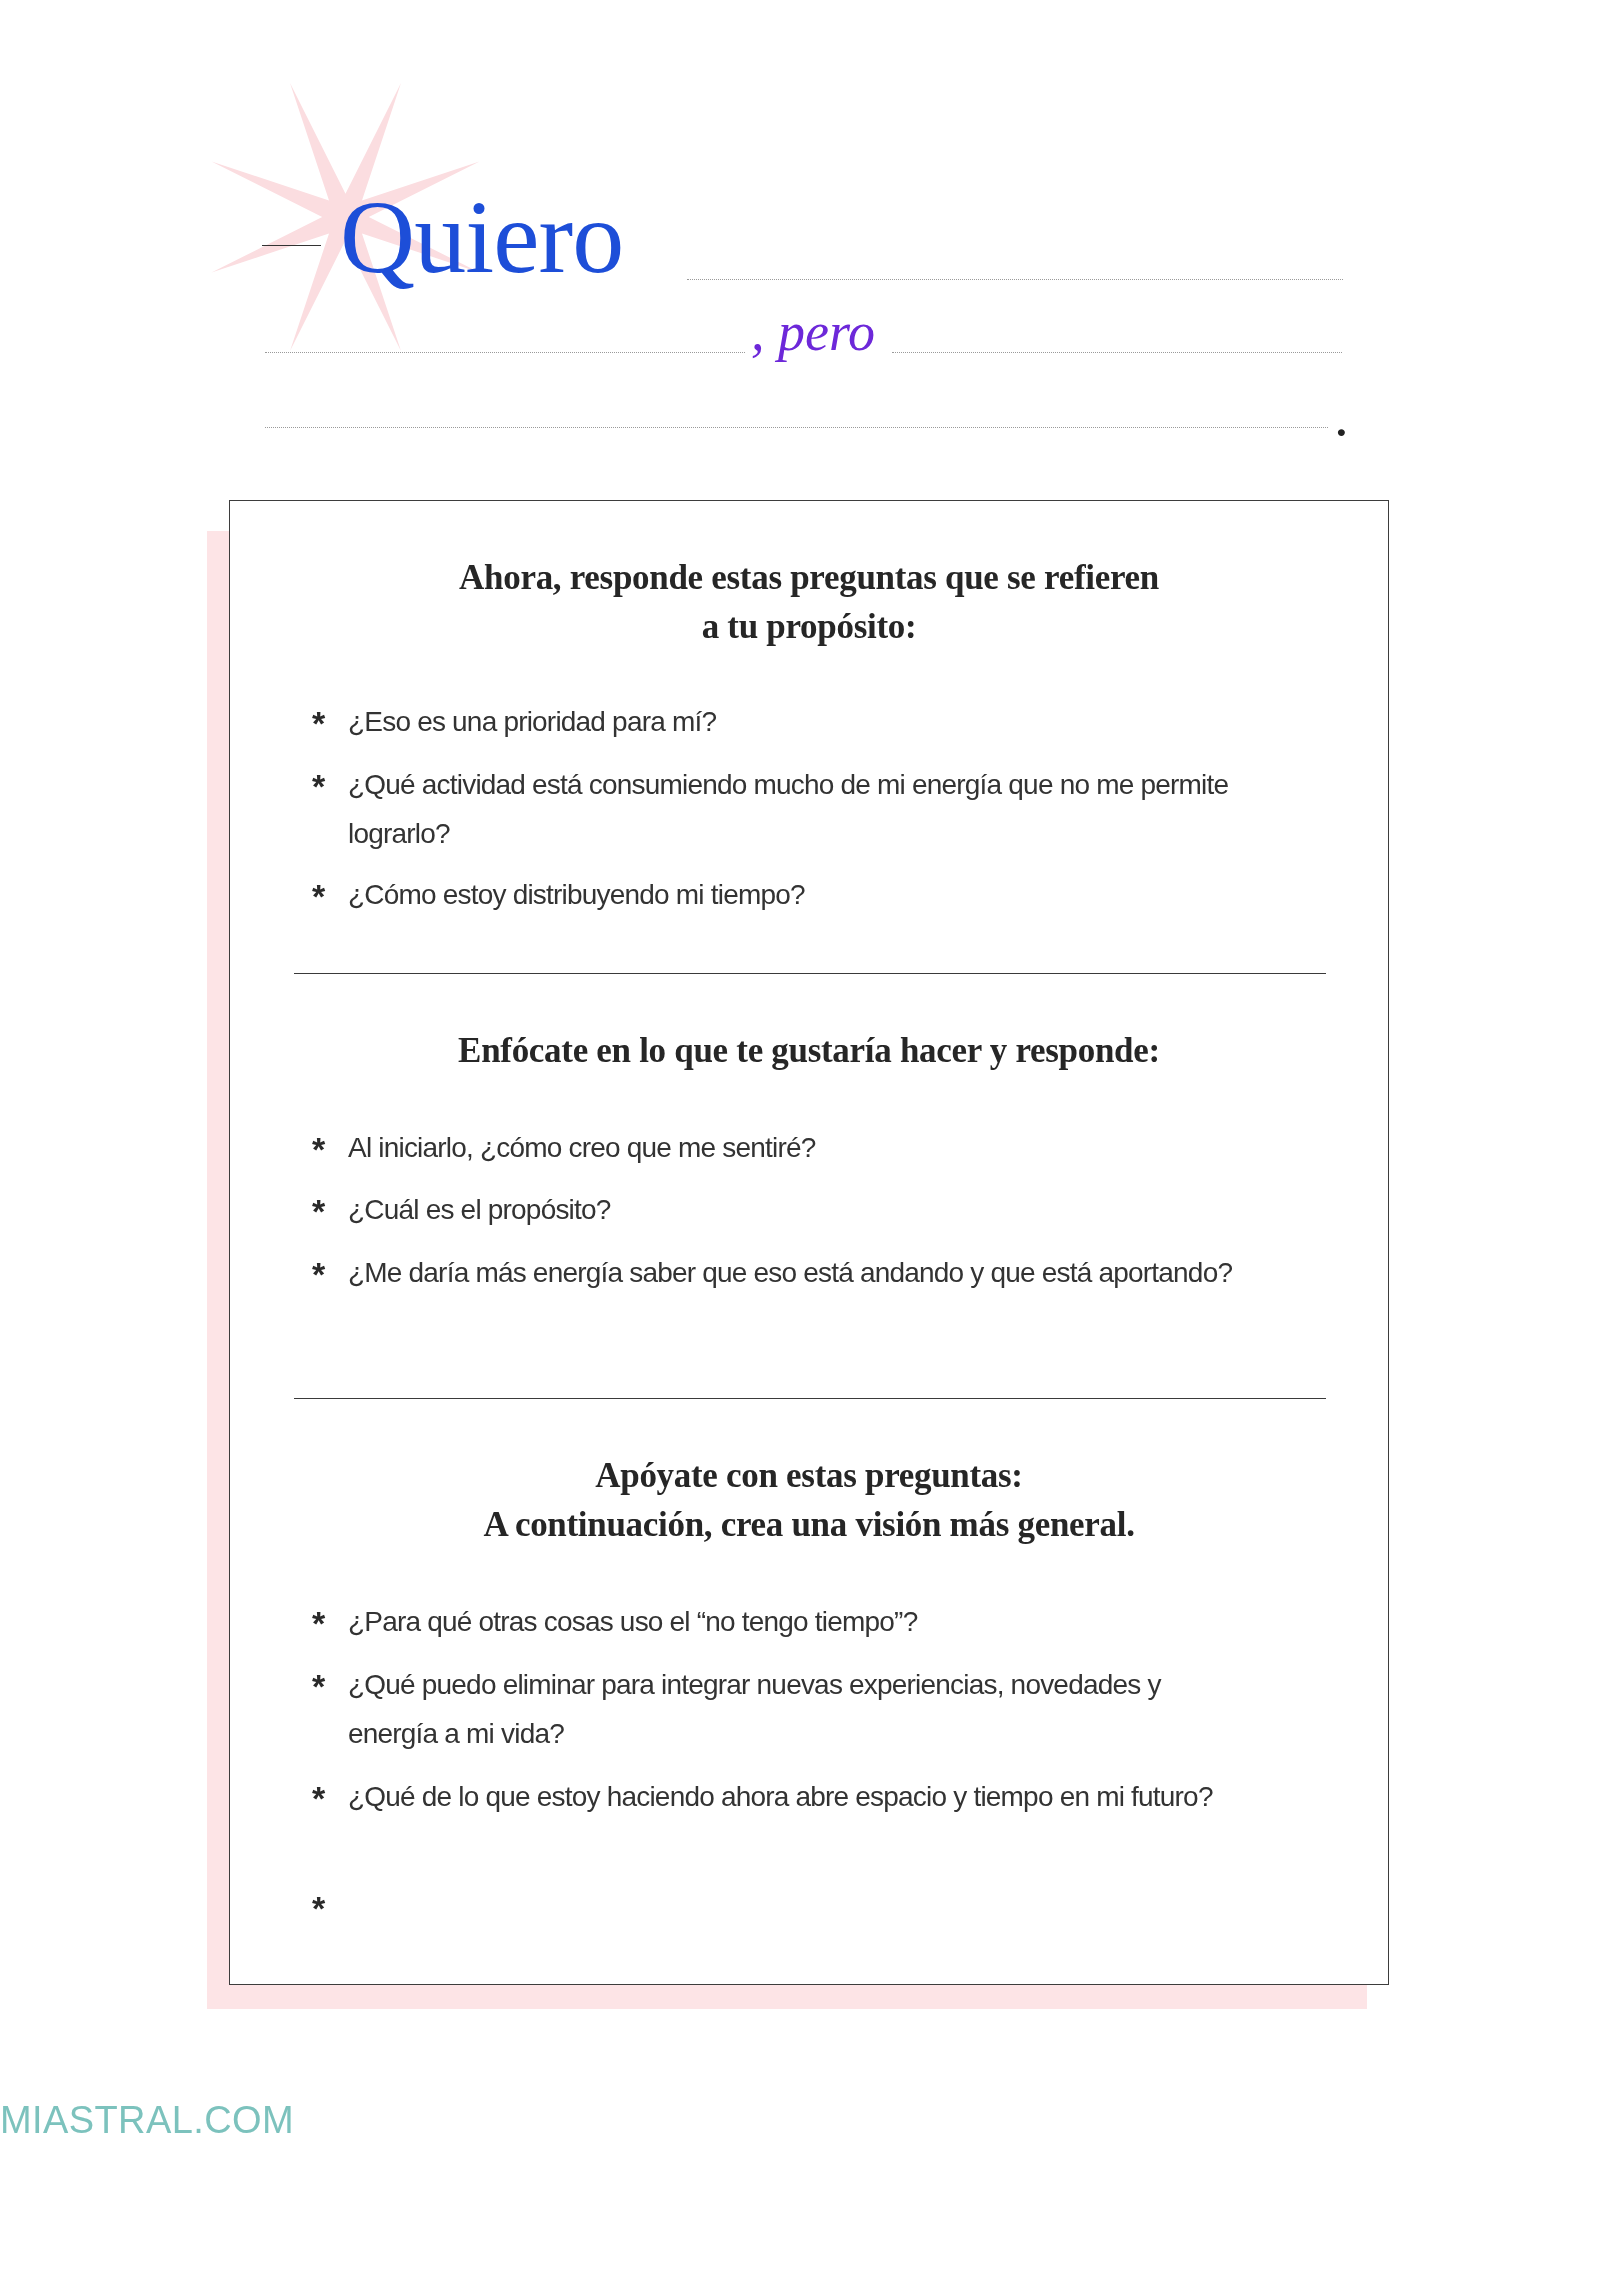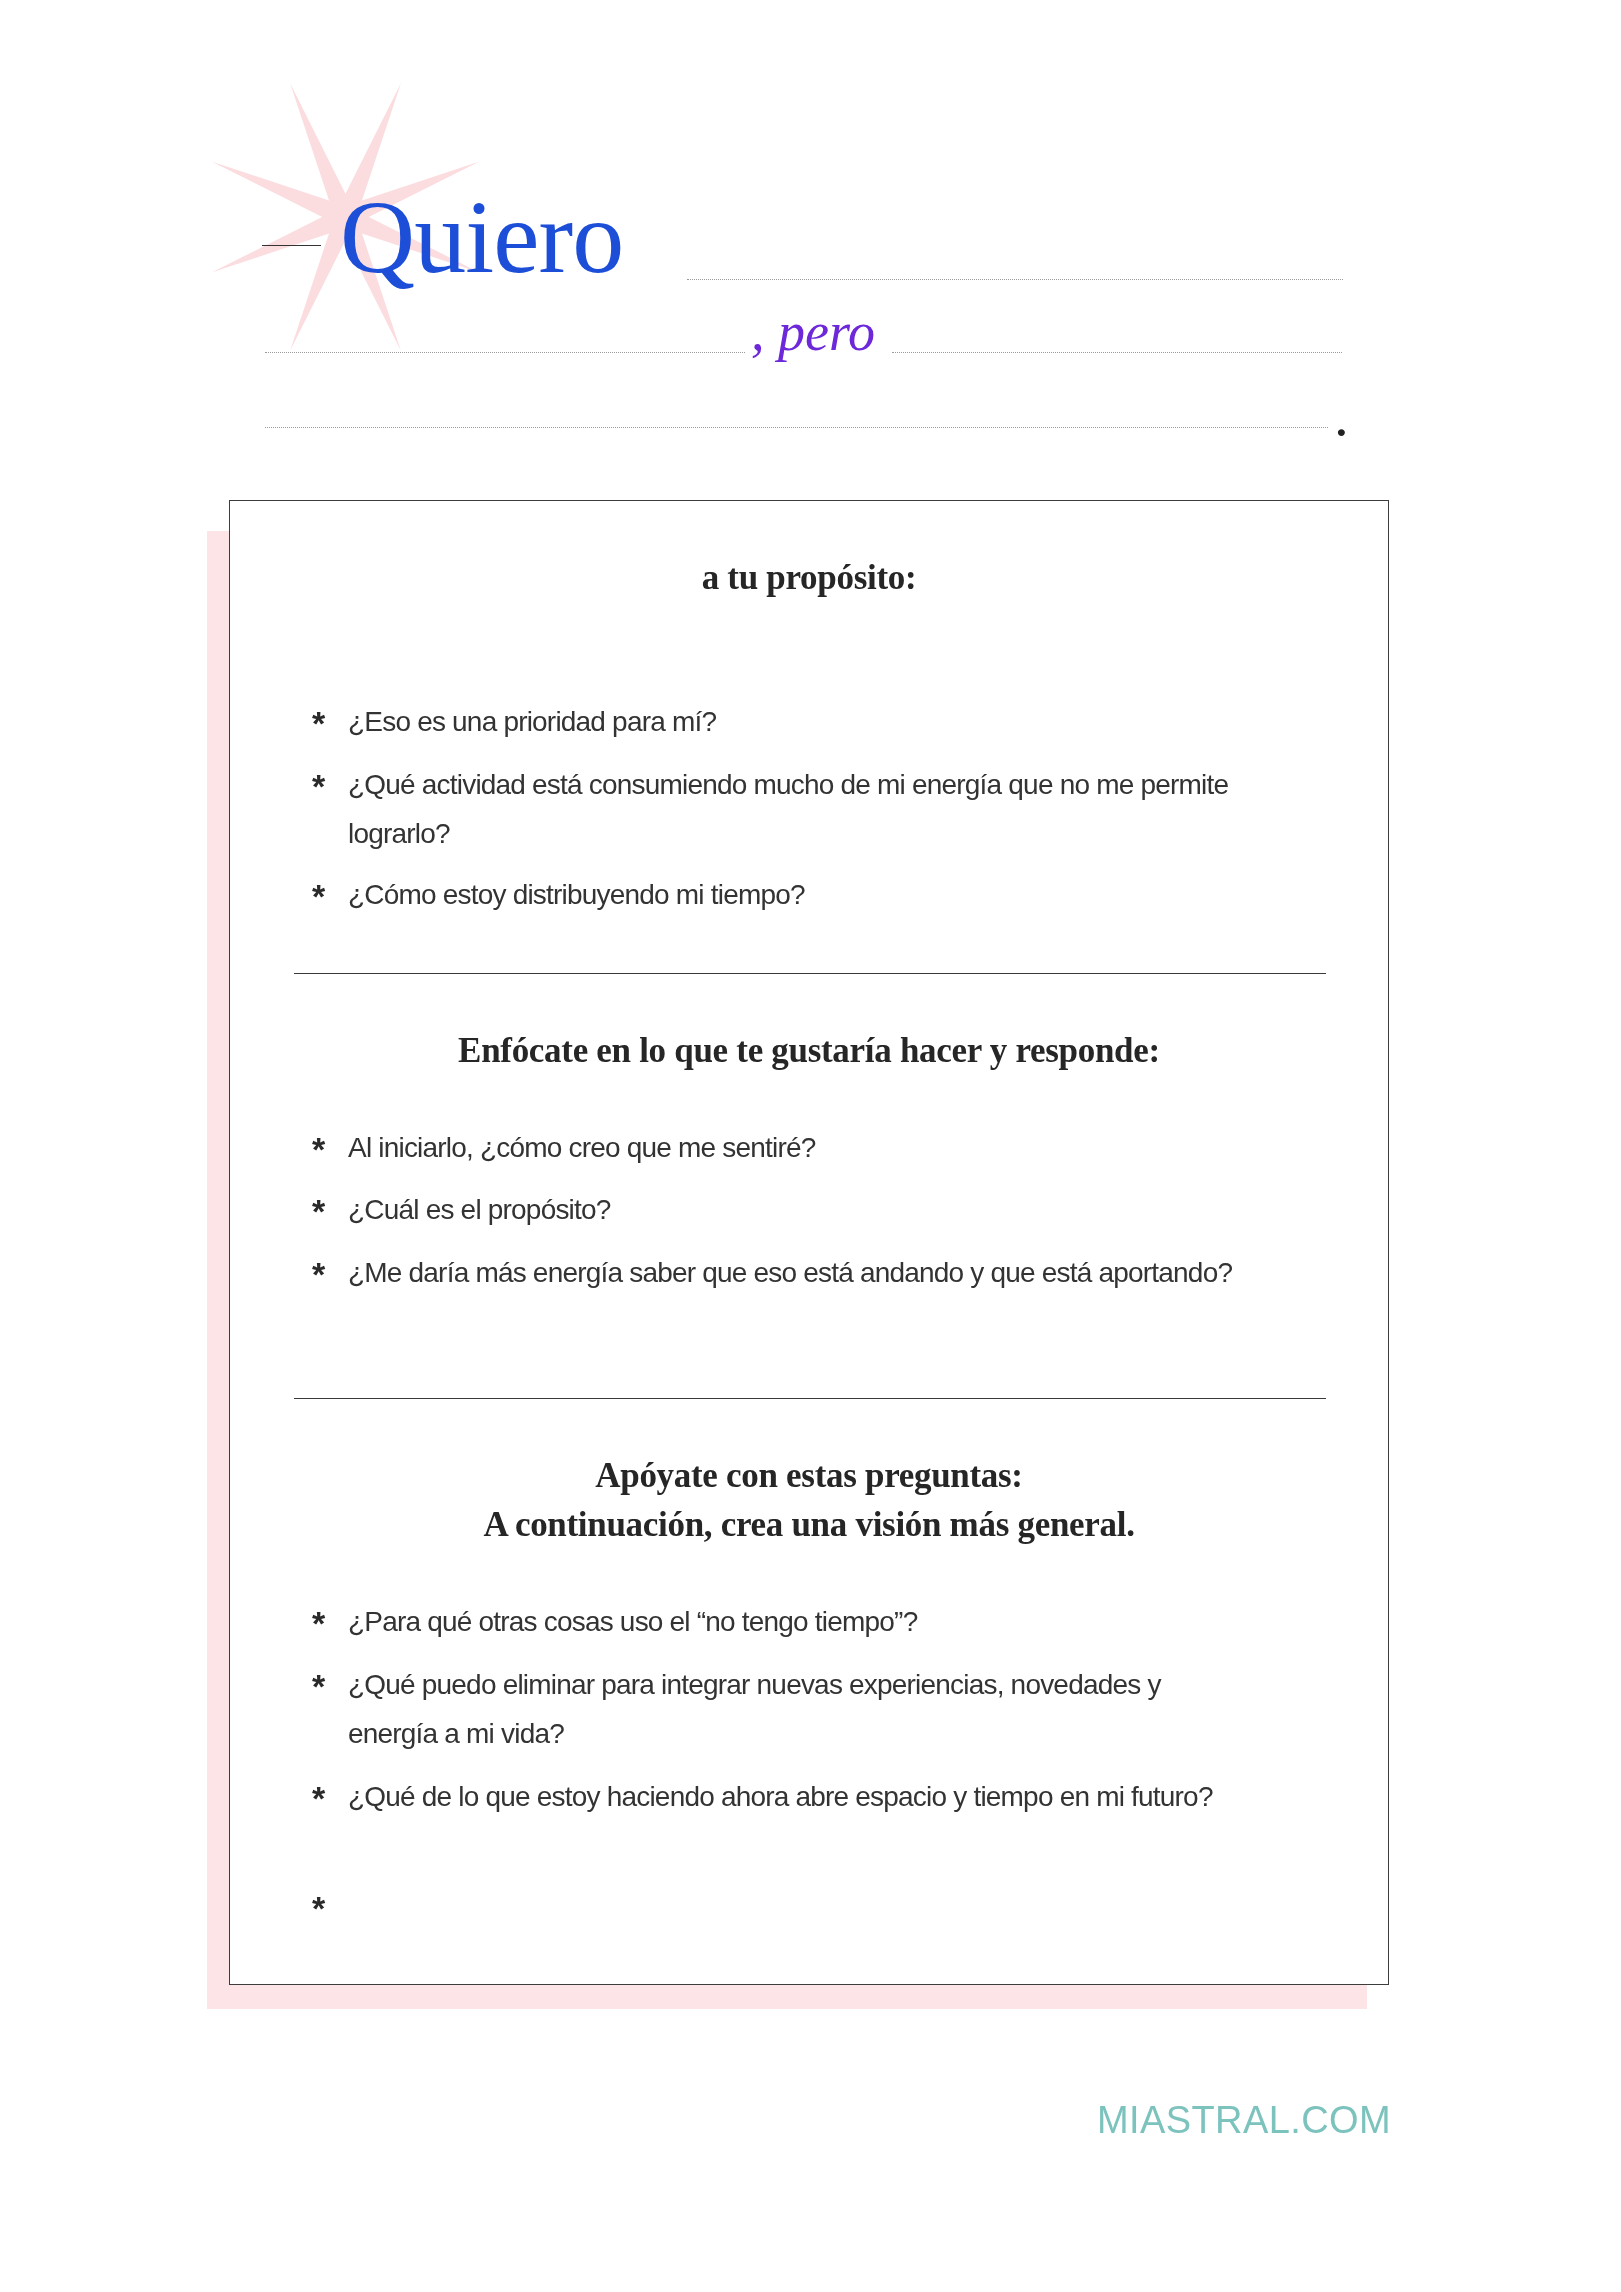--- a/index.html
+++ b/index.html
@@ -9,21 +9,21 @@
   .em-dash { position: absolute; left: 262px; top: 245px; width: 59px; height: 0; border-top: 1.8px solid #333; }
   .title-word { position: absolute; left: 340px; top: 179px; font-family: "Liberation Serif", serif; font-size: 104px; line-height: 116px; color: #1d4ed8; letter-spacing: -0.9px; white-space: nowrap; }
   .pero { position: absolute; left: 751px; top: 301px; font-family: "Liberation Serif", serif; font-style: italic; font-size: 54px; line-height: 63px; color: #6d28d9; white-space: nowrap; }
   .period { position: absolute; left: 1336px; top: 404px; font-family: "Liberation Serif", serif; font-size: 43px; line-height: 36px; color: #222; font-weight: bold; }
   .pink-shadow { position: absolute; left: 207px; top: 531px; width: 1160px; height: 1478px; background: #fde4e6; }
   .card { position: absolute; left: 229px; top: 500px; width: 1158px; height: 1483px; border: 1.8px solid #3d3d3d; background: #ffffff; }
   .heading { position: absolute; left: 0; width: 1158px; text-align: center; font-family: "Liberation Serif", serif; font-weight: bold; font-size: 35px; line-height: 49px; color: #262626; letter-spacing: -0.3px; }
   .divider { position: absolute; left: 64px; width: 1032px; height: 0; border-top: 1.8px solid #3a3a3a; }
   .item { position: absolute; left: 118px; width: 905px; font-size: 28px; line-height: 49px; color: #333; letter-spacing: -0.8px; }
   .item .bullet { position: absolute; left: -36px; top: 1.8px; font-size: 34px; font-weight: bold; color: #2a2a2a; line-height: 49px; }
-  .footer { position: absolute; left: 0; width: 1391px; top: 2098px; text-align: right; font-size: 38px; line-height: 45px; color: #7cc2bd; letter-spacing: 0.4px; }
+  .footer { position: absolute; left: 0; width: 1391px; top: 2098px; text-align: left; font-size: 38px; line-height: 45px; color: #7cc2bd; letter-spacing: 0.4px; }
 </style>
 </head>
 <body>
 
 <svg id="star" viewBox="0 0 320 324">
   <polygon id="star-poly" fill="#fbdde0" points="222.0,12.3 178.4,143.6 309.7,100.0 186.0,162.0 309.7,224.0 178.4,180.4 222.0,311.7 160.0,188.0 98.0,311.7 141.6,180.4 10.3,224.0 134.0,162.0 10.3,100.0 141.6,143.6 98.0,12.3 160.0,136.0"></polygon>
 </svg>
 
 <div class="em-dash"></div>
 <div class="title-word">Quiero</div>
@@ -31,20 +31,21 @@
 <div class="dash-line" style="left:265px; top:352px; width:480px;"></div>
 <div class="pero">, pero</div>
 <div class="dash-line" style="left:892px; top:352px; width:450px;"></div>
 <div class="dash-line" style="left:265px; top:427px; width:1063px;"></div>
 <div class="period">.</div>
 
 <div class="pink-shadow"></div>
 <div class="card">
 
   <div class="heading" style="top:52px;">
+    <div>Ahora, responde estas preguntas que se refieren</div>
     <div>a tu propósito:</div>
   </div>
   <div class="item" style="top:196px;">
     <span class="bullet">*</span>
     <span>¿Eso es una prioridad para mí?</span>
   </div>
   <div class="item" style="top:259px;">
     <span class="bullet">*</span>
     <span>¿Qué actividad está consumiendo mucho de mi energía que no me permite lograrlo?</span>
   </div>

